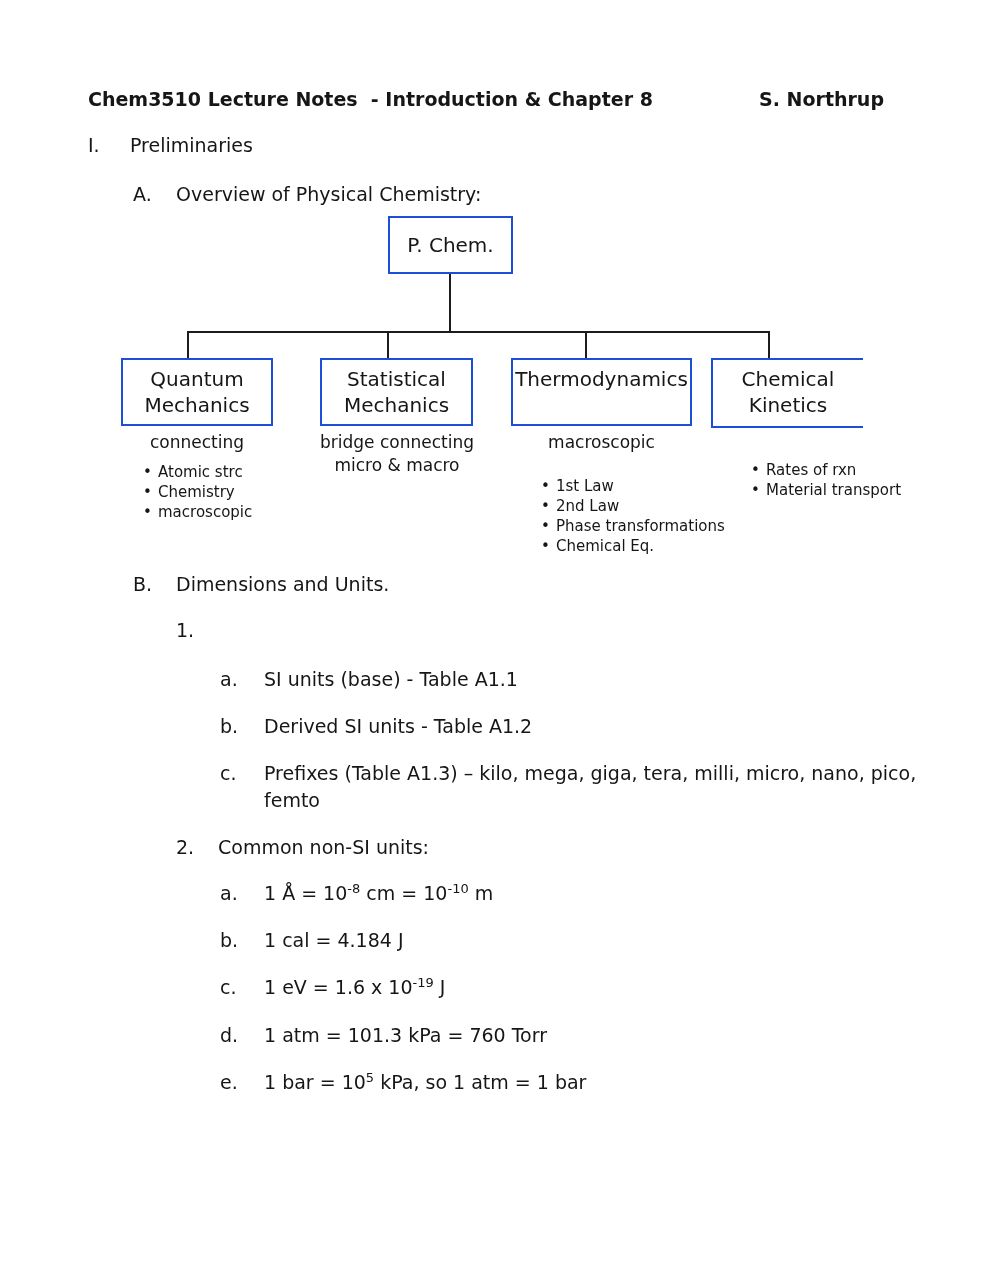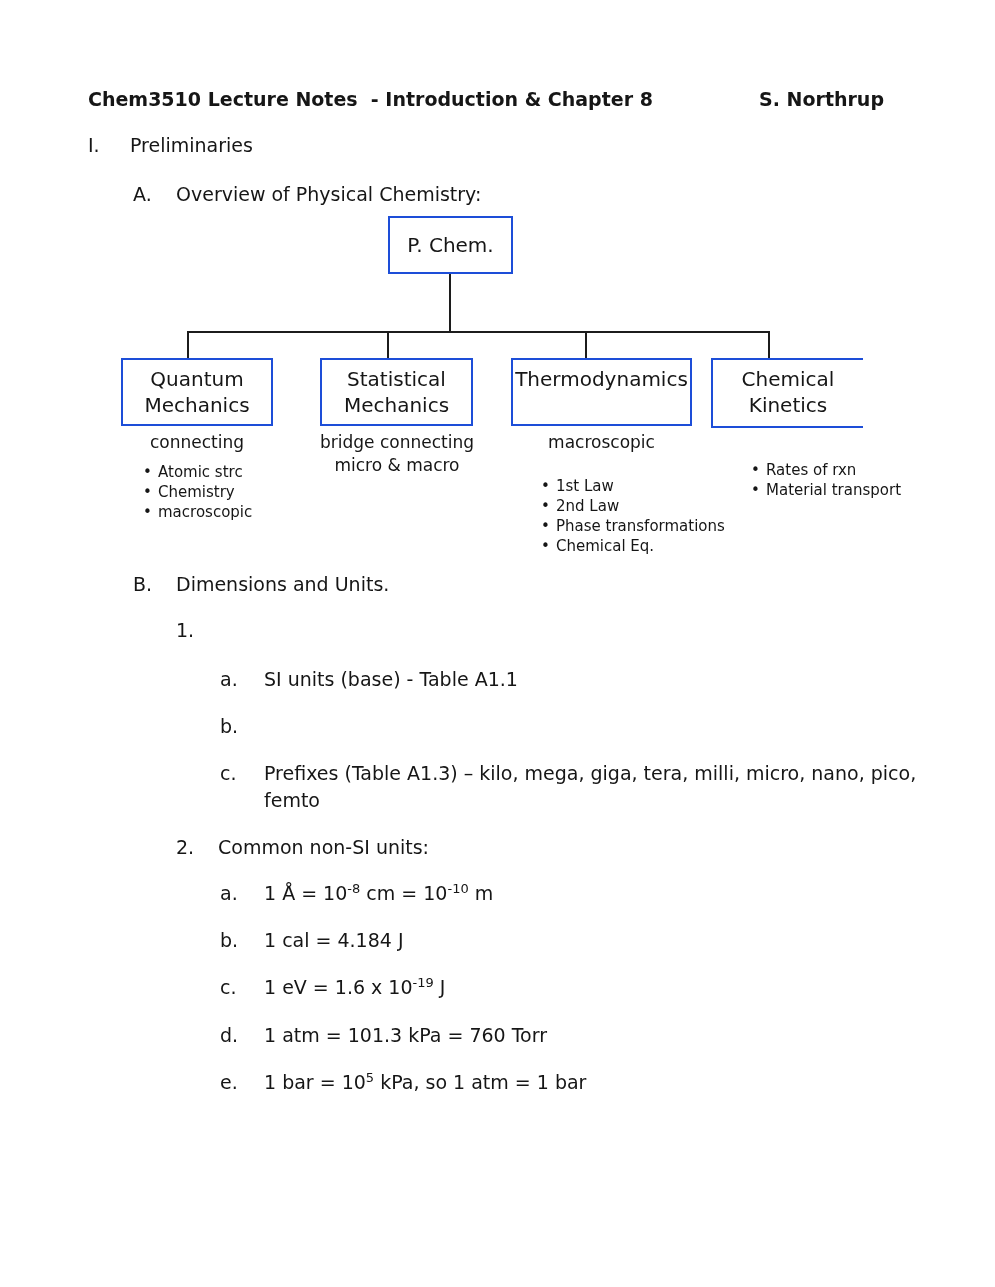--- a/index.html
+++ b/index.html
@@ -92,20 +92,21 @@
   <div class="row" style="left:176px;top:617px;">
     <span class="num" style="width:42px;">1.</span>
   </div>
 
   <div class="row" style="left:220px;top:666px;">
     <span class="num" style="width:44px;">a.</span>
     <span class="lbl">SI units (base) - Table A1.1</span>
   </div>
   <div class="row" style="left:220px;top:713px;">
     <span class="num" style="width:44px;">b.</span>
+    <span class="lbl">Derived SI units - Table A1.2</span>
   </div>
   <div class="row" style="left:220px;top:760px;">
     <span class="num" style="width:44px;">c.</span>
     <span class="lbl" style="width:680px;">Prefixes (Table A1.3) – kilo, mega, giga, tera, milli, micro, nano, pico, femto</span>
   </div>
 
   <div class="row" style="left:176px;top:834px;">
     <span class="num" style="width:42px;">2.</span>
     <span class="lbl">Common non-SI units:</span>
   </div>

